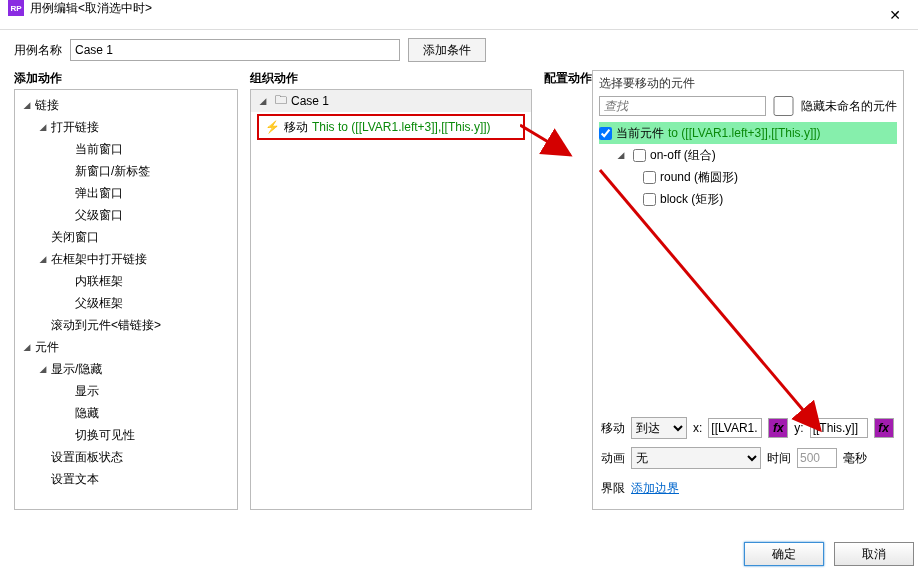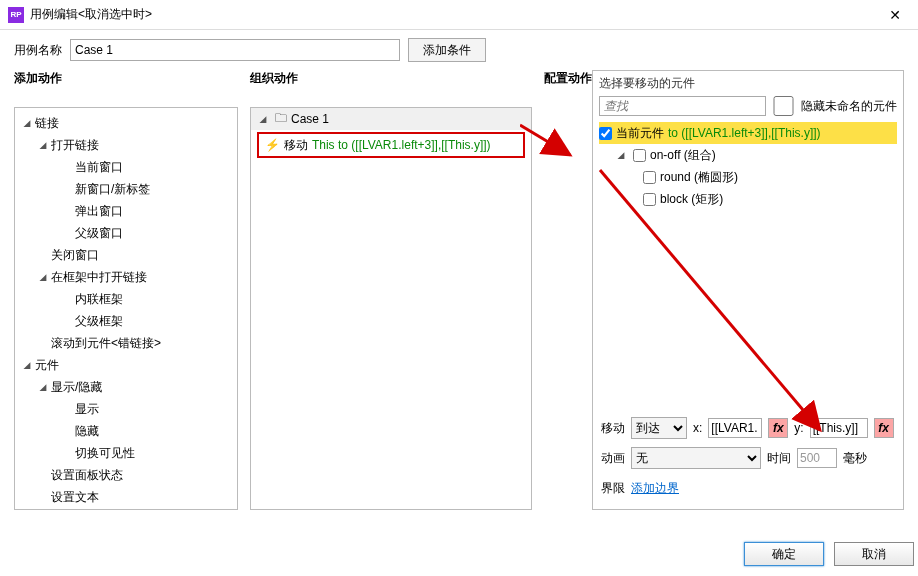--- a/index.html
+++ b/index.html
@@ -1,32 +1,32 @@
 <!DOCTYPE html>
 <html><head>
 <meta charset="utf-8">
 <style>
 * { box-sizing: border-box; margin: 0; padding: 0; font-family: "Microsoft YaHei", "SimSun", sans-serif; font-size: 12px; }
 body { background: #fff; width: 918px; height: 576px; overflow: hidden; position: relative; }
 
-.titlebar { height: 30px; display: flex; align-items: center; border-bottom: 1px solid #ddd; padding: 0 8px; }
+.titlebar { height: 30px; display: flex; border-bottom: 1px solid #ddd; padding: 0 8px; }
 .titlebar .icon { width: 16px; height: 16px; background: #8a2be2; margin-right: 6px; display: flex; align-items: center; justify-content: center; color: #fff; font-size: 8px; font-weight: bold; }
 .titlebar .title { flex: 1; }
 .titlebar .close { width: 30px; height: 30px; display: flex; align-items: center; justify-content: center; font-size: 14px; cursor: pointer; }
 
 .namebar { height: 40px; display: flex; align-items: center; padding: 0 14px; gap: 8px; }
 .namebar input { height: 22px; width: 330px; border: 1px solid #aaa; padding: 0 4px; }
 .namebar .btn { height: 24px; padding: 0 14px; border: 1px solid #aaa; background: #f4f4f4; cursor: pointer; }
 
 .cols { display: flex; padding: 0 14px 10px 14px; gap: 12px; height: 450px; }
 .col-left { width: 224px; display: flex; flex-direction: column; }
 .col-mid { width: 282px; display: flex; flex-direction: column; }
 .col-right { flex: 1; display: flex; flex-direction: row; }
 
-.col-title { font-weight: bold; margin-bottom: 20px; }
+.col-title { font-weight: bold; margin-bottom: 2px; }
 .panel { flex: 1; border: 1px solid #bbb; background: #fff; overflow: auto; position: relative; }
 
 .tree { padding: 4px 0; }
 .tree-item { display: flex; align-items: center; height: 22px; cursor: pointer; white-space: nowrap; }
 .tree-item.lvl0 { padding-left: 6px; }
 .tree-item.lvl1 { padding-left: 22px; }
 .tree-item.lvl2 { padding-left: 46px; }
 .expander { width: 12px; height: 12px; display: inline-flex; align-items: center; justify-content: center; margin-right: 2px; font-size: 9px; color: #555; }
 
 .case-header { background: #f0f0f0; height: 22px; display: flex; align-items: center; padding-left: 6px; }
@@ -38,28 +38,28 @@
 
 .subheader { margin: 4px 6px 4px 6px; color: #333; }
 .searchrow { display: flex; align-items: center; gap: 6px; padding: 0 6px 4px 6px; }
 .searchrow input { flex: 1; height: 20px; border: 1px solid #aaa; padding: 0 4px; color: #888; font-style: italic; }
 .chk { width: 13px; height: 13px; }
 
 .cfg-tree { padding: 2px 6px; }
 .cfg-row { display: flex; align-items: center; height: 22px; gap: 4px; }
 .cfg-row.indent1 { padding-left: 16px; }
 .cfg-row.indent2 { padding-left: 44px; }
-.cfg-row.selected { background: #fde047; }
+.cfg-row.selected { background: #86efac; }
 .cfg-row .green { color: #0a8a0a; }
 
 .bottom-cfg { padding: 6px 8px; border-top: 1px solid transparent; }
 .cfg-line { display: flex; align-items: center; height: 30px; gap: 6px; }
 .cfg-line select { height: 22px; border: 1px solid #aaa; background: #f4f4f4; }
 .cfg-line input { height: 20px; border: 1px solid #aaa; padding: 0 2px; }
-.fx { width: 20px; height: 20px; border: 1px solid #aaa; background: #fca5a5; display: inline-flex; align-items: center; justify-content: center; font-style: italic; font-weight: bold; cursor: pointer; }
+.fx { width: 20px; height: 20px; border: 1px solid #aaa; background: #a21caf; display: inline-flex; align-items: center; justify-content: center; font-style: italic; font-weight: bold; cursor: pointer; }
 .link { color: #0066cc; text-decoration: underline; cursor: pointer; }
 
 .footer { position: absolute; bottom: 10px; right: 4px; display: flex; gap: 10px; }
 .footer .btn { width: 80px; height: 24px; border: 1px solid #888; background: linear-gradient(#fff,#e8e8e8); cursor: pointer; }
 .footer .btn.primary { border: 1px solid #3b8fd6; box-shadow: 0 0 2px #3b8fd6; }
 </style>
 </head>
 <body>
 
 <div class="titlebar">

